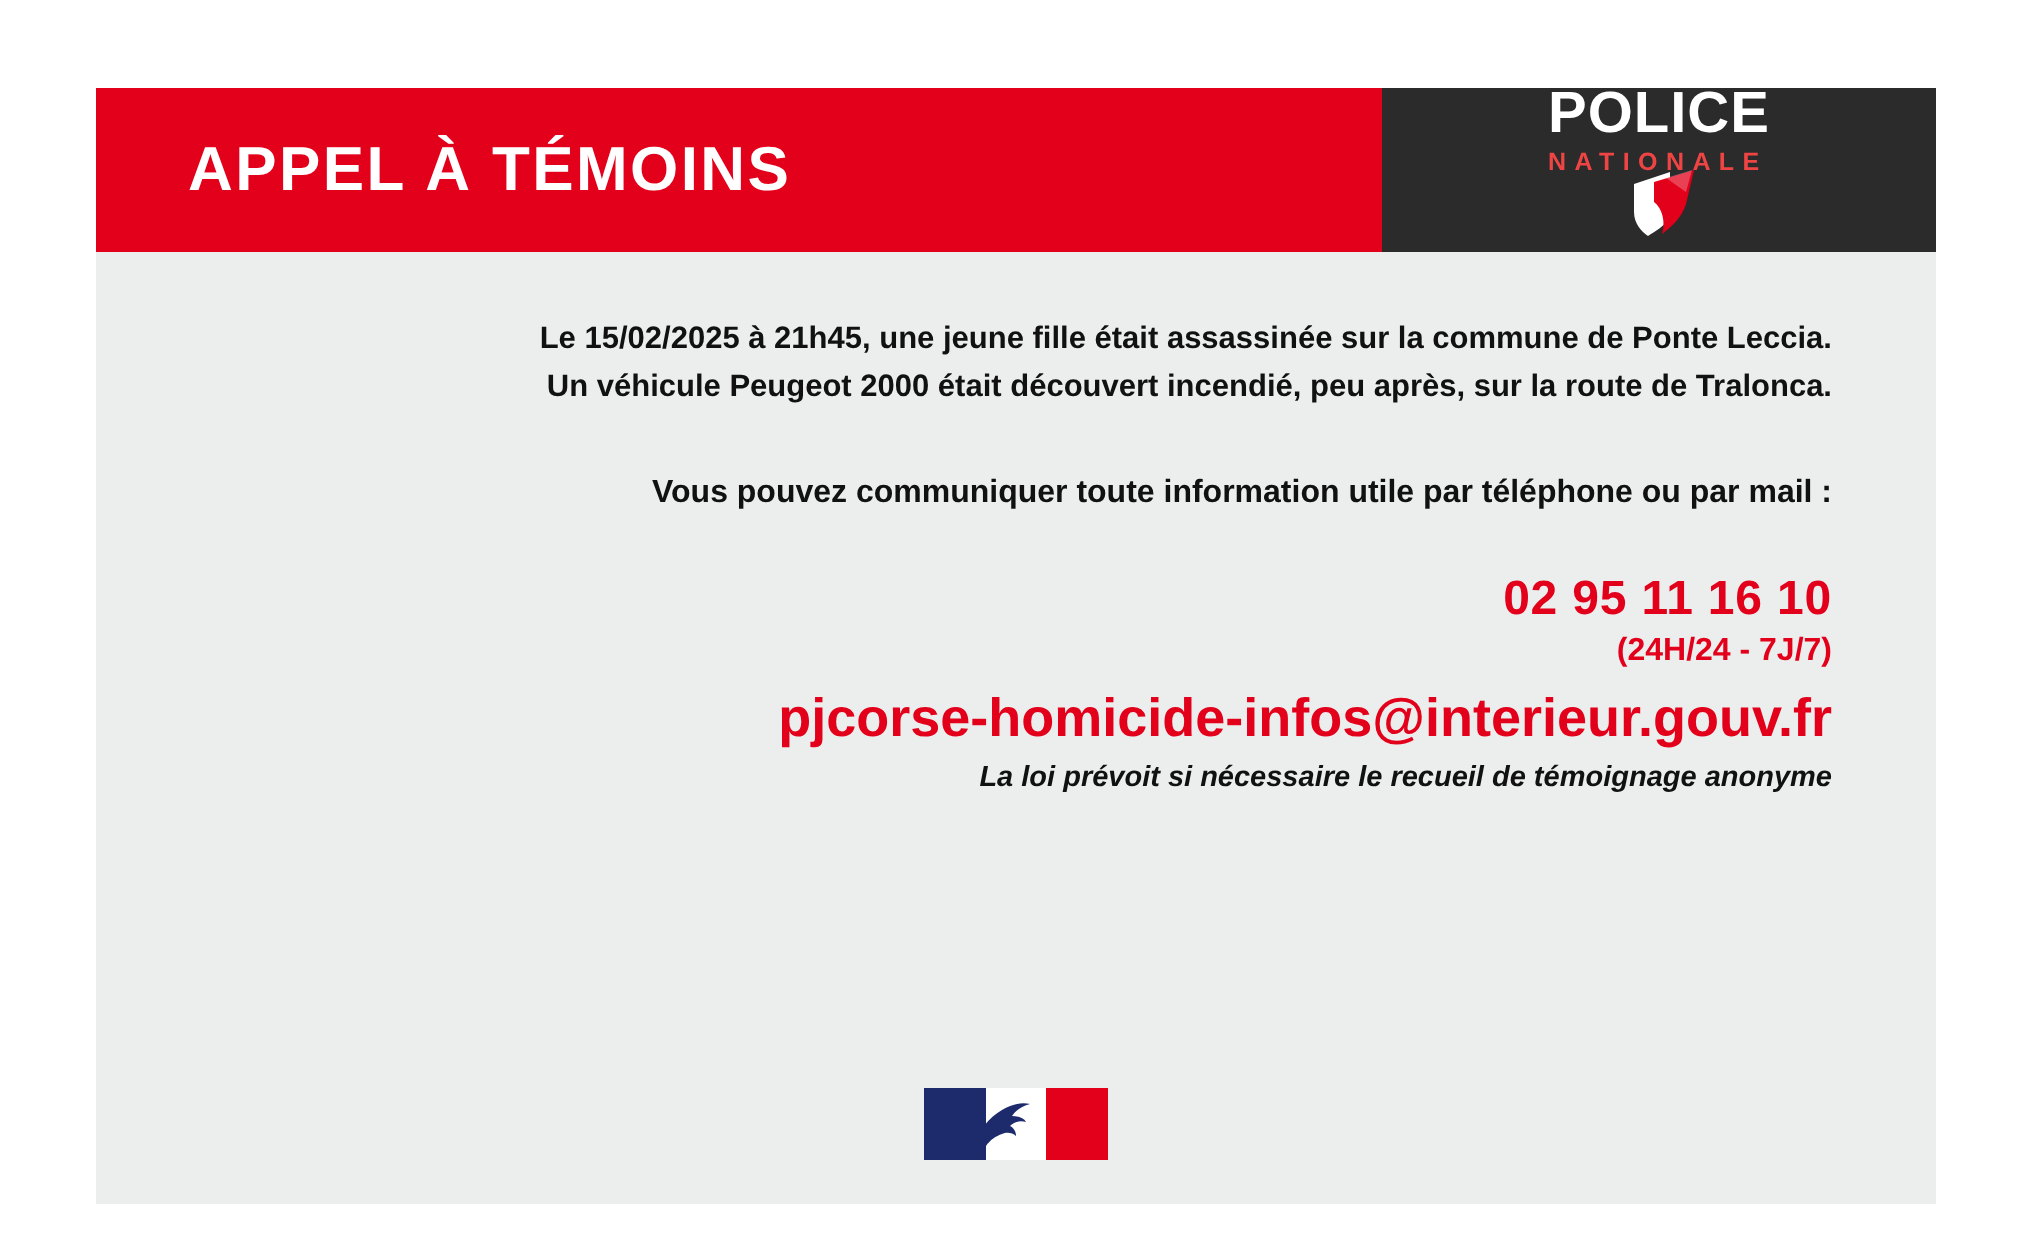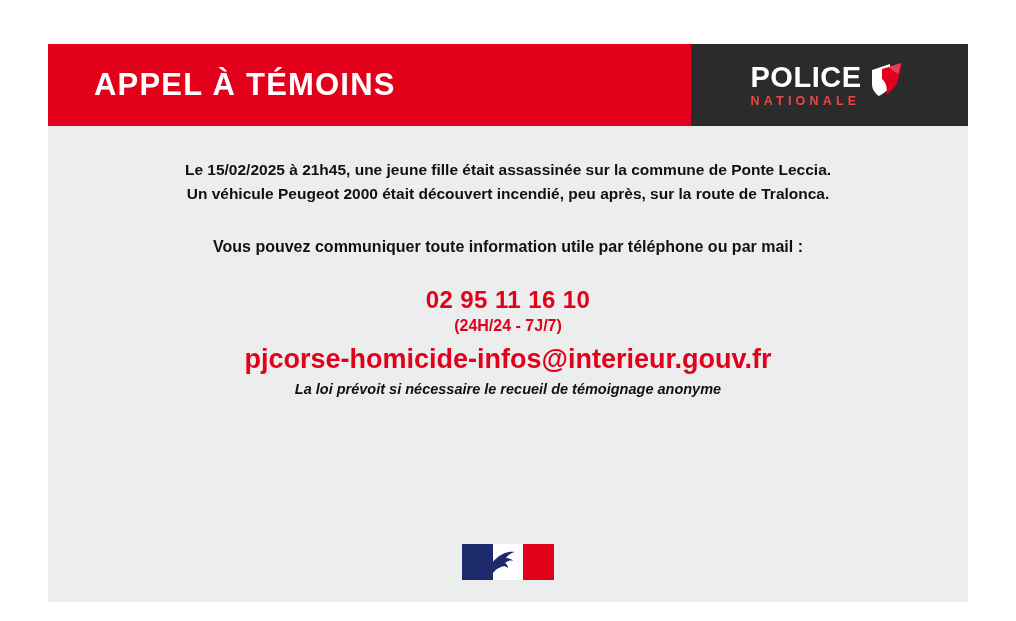--- a/index.html
+++ b/index.html
@@ -48,21 +48,21 @@
   }
   .header-right {
     background: #2b2b2b;
     width: 277px;
     display: flex;
     align-items: center;
     justify-content: center;
   }
   .logo-block {
     display: flex;
-    flex-direction: row;
+    flex-direction: column;
     align-items: center;
     justify-content: space-between;
   }
   .logo-text {
     display: flex;
     flex-direction: column;
     align-items: flex-start;
     line-height: 1;
   }
   .logo-police {
@@ -80,22 +80,22 @@
   }
   .logo-mark {
     margin-left: 7px;
     margin-top: -6px;
   }
 
   
   .content {
     flex: 1 1 auto;
     position: relative;
-    padding: 0 20px;
-    text-align: center;
+    padding: 0 52px;
+    text-align: right;
     color: #111111;
   }
 
   .para-intro {
     margin-top: 32px;
     font-size: 15.5px;
     font-weight: bold;
     line-height: 1.55;
   }
   .para-intro .line {

